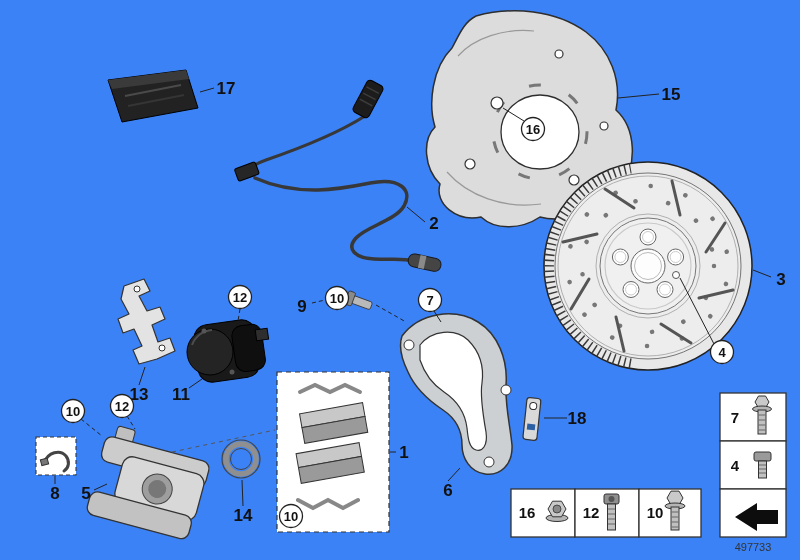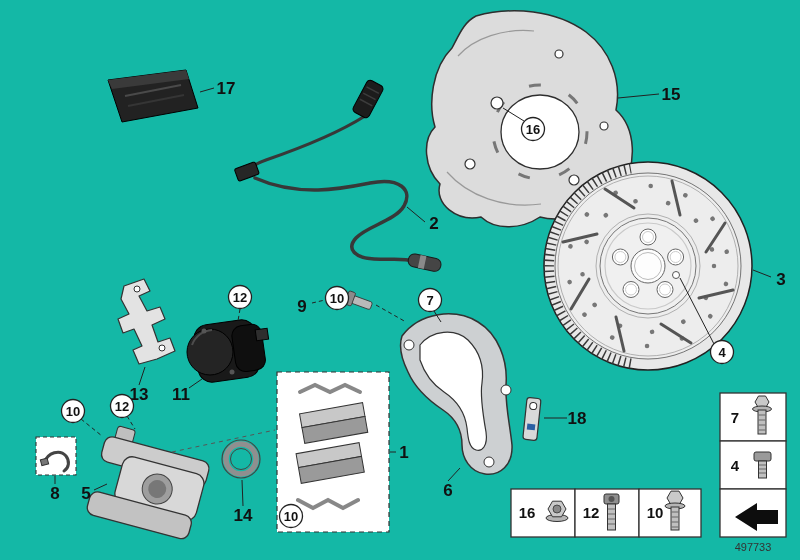--- a/index.html
+++ b/index.html
@@ -1,19 +1,19 @@
 <!DOCTYPE html>
 <html><head>
 <meta charset="utf-8">
 <style>
   html,body{margin:0;padding:0;background:#fff;}
   .stage{
     position:relative;
     width:800px;height:560px;
-    background:#14b8a6;
+    background:#3b82f6;
     font-family:"Liberation Sans", sans-serif;
     overflow:hidden;
   }
   svg{position:absolute;left:0;top:0;}
   text{fill:#111;}
   .callout{font-size:17px;font-weight:bold;}
   .callout-circ{font-size:13px;font-weight:bold;}
   .cellnum{font-size:15px;font-weight:bold;}
   .partnum{font-size:11px;fill:#333;}
 </style>

